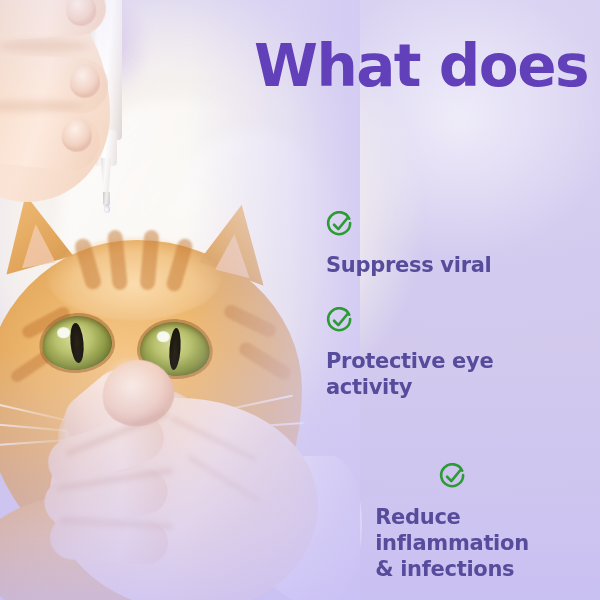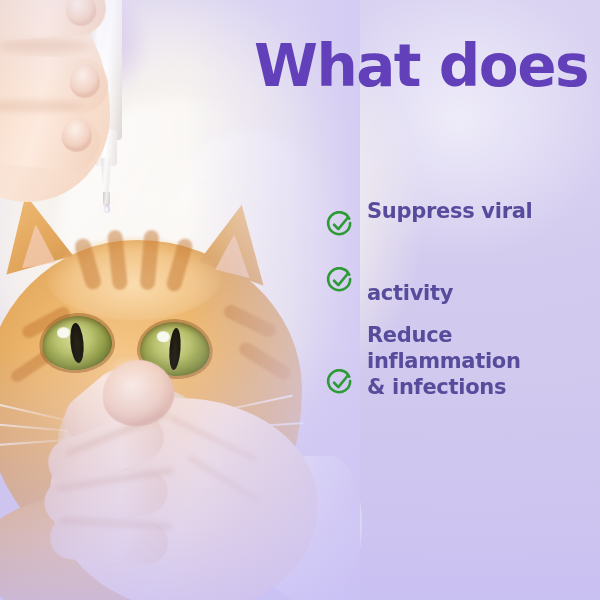--- a/index.html
+++ b/index.html
@@ -310,23 +310,23 @@
     color:#22b02e;
     white-space:nowrap;
     margin-top:3px;
   }
 
   
   .benefits{
     position:absolute;left:326px;top:198px;width:252px;
   }
   .benefit{
-    display:flex;align-items:flex-start;gap:14px;margin-bottom:16px;
-  }
-  .benefit:nth-child(3){margin-bottom:17px;}
+    display:flex;align-items:flex-start;gap:14px;margin-bottom:16px;flex-direction:column;
+  }
+  .benefit:nth-child(3){margin-bottom:17px;align-items:center;}
   .check{
     flex:0 0 auto;width:27px;height:27px;margin-top:13px;
   }
   .benefit:nth-child(3) .check{margin-top:47px;}
   .b-text{
     font-family:"DejaVu Sans","Liberation Sans",sans-serif;
     font-weight:bold;
     font-size:21px;
     line-height:26px;
     letter-spacing:-.3px;
@@ -454,21 +454,21 @@
     </div>
 
     <div class="benefit">
       <span class="check">
         <svg viewBox="0 0 32 32" width="27" height="27">
           <path d="M27.5 9.2 A13 13 0 1 0 28.6 14.4" fill="none" stroke="#2c9b35" stroke-width="3.1" stroke-linecap="round"></path>
           <path d="M9.6 16.3 L14.6 21.4 L26.2 7.4" fill="none" stroke="#2c9b35" stroke-width="3.1" stroke-linecap="round" stroke-linejoin="round"></path>
         </svg>
       </span>
       <span class="b-text">
-        <br>
+        <span>Protective eye</span><br>
         <span>activity</span>
       </span>
     </div>
 
     <div class="benefit">
       <span class="check">
         <svg viewBox="0 0 32 32" width="27" height="27">
           <path d="M27.5 9.2 A13 13 0 1 0 28.6 14.4" fill="none" stroke="#2c9b35" stroke-width="3.1" stroke-linecap="round"></path>
           <path d="M9.6 16.3 L14.6 21.4 L26.2 7.4" fill="none" stroke="#2c9b35" stroke-width="3.1" stroke-linecap="round" stroke-linejoin="round"></path>
         </svg>

